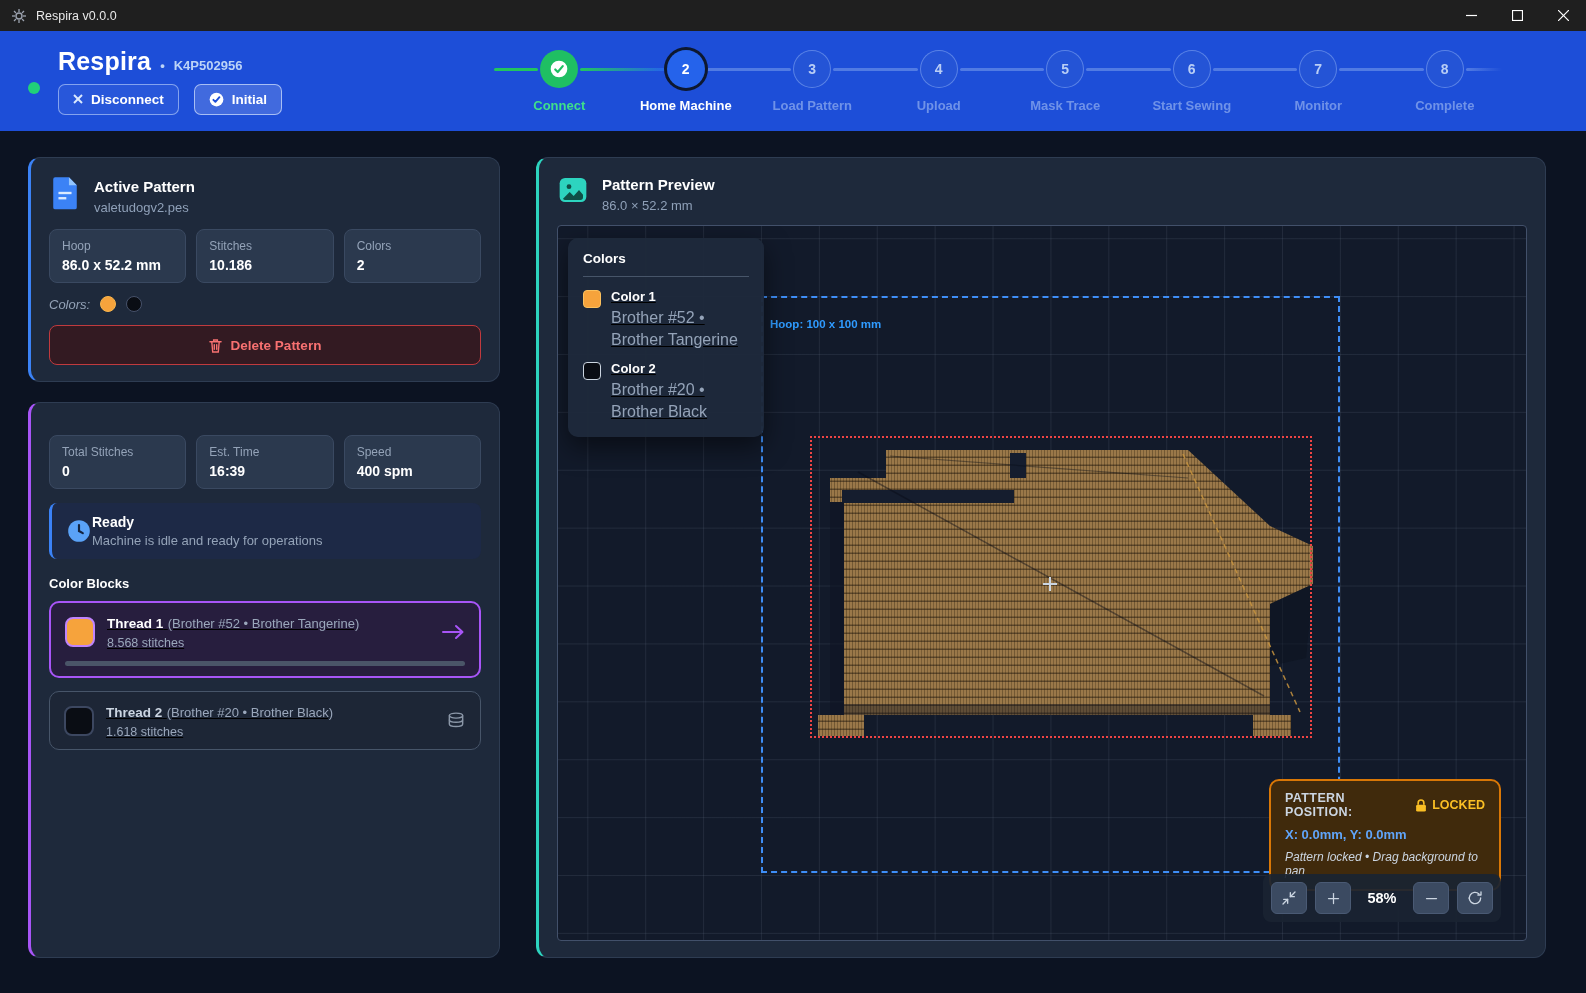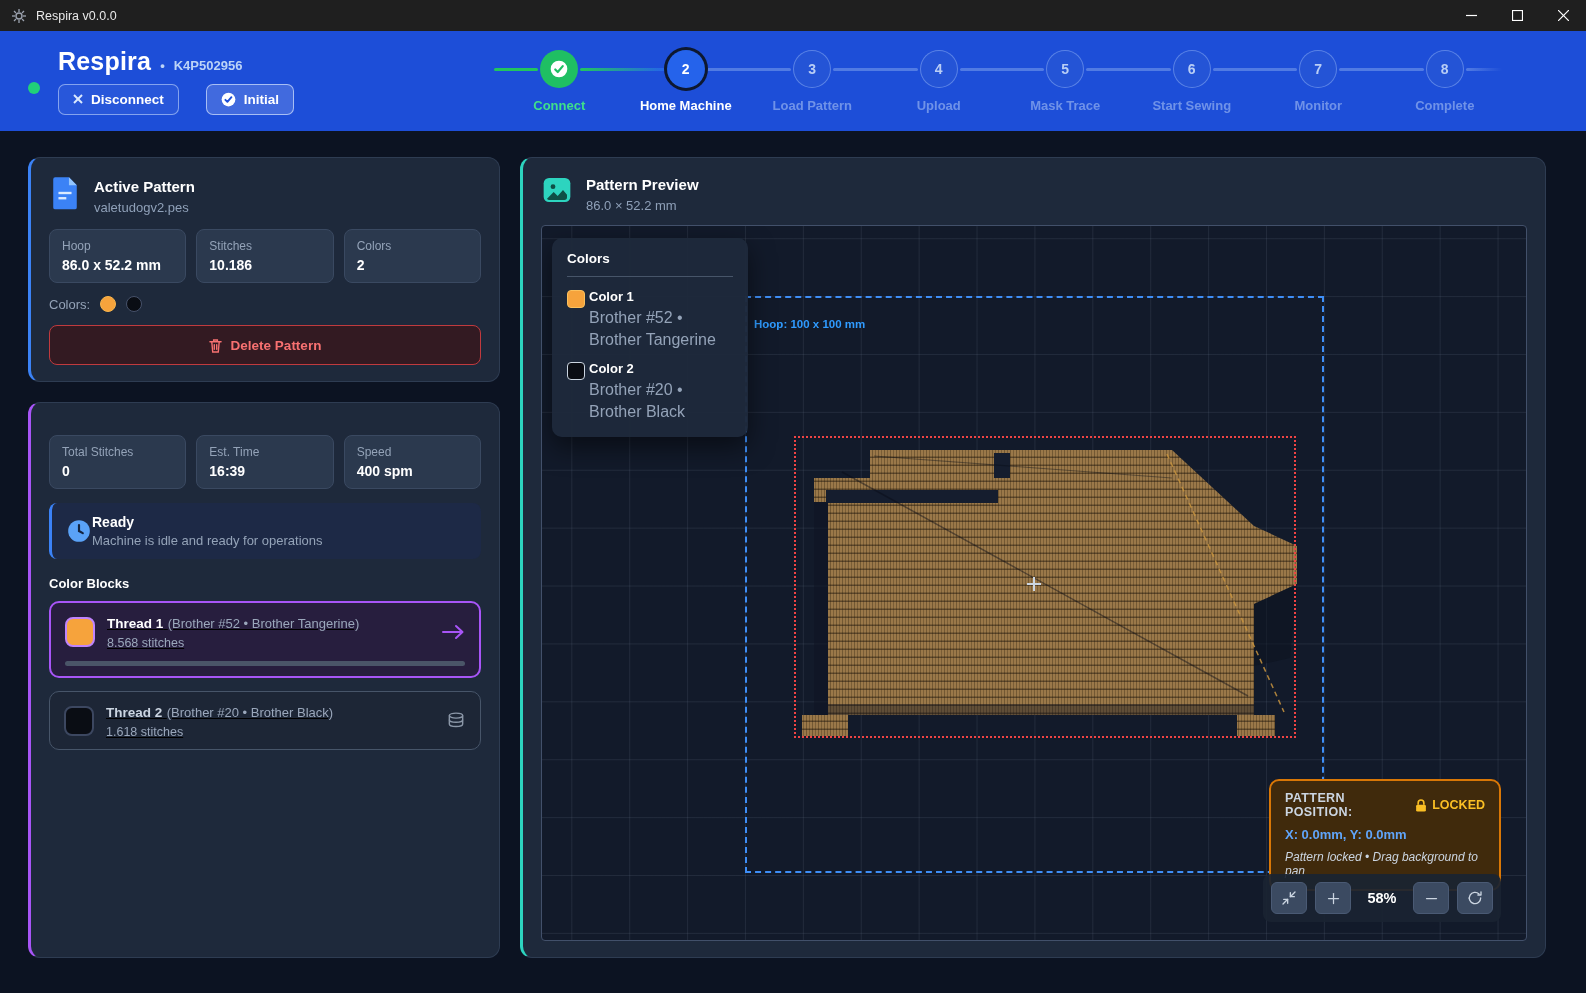--- a/index.html
+++ b/index.html
@@ -14,21 +14,21 @@
   .win-btn { width:46px; height:100%; display:flex; align-items:center; justify-content:center; }
   .win-btn svg { stroke:#fff; stroke-width:1.2; fill:none; }
 
   
   .header { height:100px; background:#1d4ed8; display:flex; align-items:center; padding:0 0 0 28px; }
   .conn-dot { width:12px; height:12px; border-radius:50%; background:#21d07a; margin-right:18px; margin-top:14px; }
   .brand-block { display:flex; flex-direction:column; gap:8px; }
   .brand-row { display:flex; align-items:baseline; gap:9px; }
   .brand-name { color:#fff; font-size:25px; font-weight:800; letter-spacing:.2px; }
   .brand-serial { color:#bcd3f7; font-size:13px; font-weight:600; }
-  .hdr-buttons { display:flex; gap:27px; }
+  .hdr-buttons { display:flex; gap:15px; }
   .hdr-btn { display:flex; align-items:center; gap:8px; border-radius:7px; padding:7px 14px;
     font-size:13.5px; font-weight:700; color:#fff; cursor:default; }
   .btn-disconnect { background:rgba(255,255,255,.05); border:1px solid rgba(210,227,255,.55); }
   .btn-initial { background:rgba(255,255,255,.16); border:1px solid rgba(222,235,255,.65); }
   .x-glyph svg { stroke:#dbeafe; stroke-width:2; }
 
   
   .stepper { margin-left:auto; margin-right:78px; display:flex; width:1012px; }
   .step { width:126.5px; display:flex; flex-direction:column; align-items:center; position:relative; }
   .step-circle { width:38px; height:38px; border-radius:50%; display:flex; align-items:center;
@@ -51,29 +51,29 @@
   
   .main { display:flex; gap:20px; padding:26px 40px 35px 28px; height:862px; }
   .left-col { width:472px; display:flex; flex-direction:column; gap:20px; }
   .card { background:#1e293b; border:1px solid #2e3c52; border-radius:12px; }
   .card-header { display:flex; gap:13px; align-items:flex-start; }
   .card-title { color:#fff; font-size:15px; font-weight:700; padding-top:2px; }
   .card-sub { color:#8fa0b8; font-size:13px; margin-top:5px; }
 
   .card-pattern { border-left:3px solid #3b82f6; padding:18px 18px 16px 18px; }
   .card-progress { border-left:3px solid #a855f7; padding:18px 18px 16px 18px; flex:1; display:flex; flex-direction:column; }
-  .card-preview { border-left:3px solid #2dd4bf; padding:16px 18px 16px 18px; flex:1; display:flex; flex-direction:column; }
+  .card-preview { border-left:3px solid #2dd4bf; padding:16px 18px 16px 18px; flex:1; display:flex; flex-direction:column;margin-left:16px; }
 
   .stats-row { display:flex; gap:10px; margin-top:14px; }
   .stat-box { flex:1; background:#2b394e; border:1px solid #3a4961; border-radius:8px; padding:9px 12px; }
   .stat-label { color:#94a3b8; font-size:12px; }
   .stat-value { color:#fff; font-size:14px; font-weight:700; margin-top:4px; white-space:nowrap; }
 
   .colors-row { display:flex; align-items:center; gap:10px; margin-top:13px; }
-  .colors-label { color:#94a3b8; font-size:13px; }
+  .colors-label { color:#94a3b8; font-size:13px;font-style:italic; }
   .swatch-dot { width:16px; height:16px; border-radius:50%; }
   .swatch-dot.orange { border:1px solid #f8b54d; }
   .swatch-dot.black { border:1px solid #46516a; }
 
   .delete-btn { margin-top:13px; width:100%; height:40px; background:#331a22; border:1px solid #c03a3e;
     border-radius:8px; color:#f87171; font-size:13.5px; font-weight:700; display:flex; align-items:center;
     justify-content:center; gap:9px; }
 
   .ready-box { margin-top:14px; background:#1d2946; border-left:3px solid #3b82f6; border-radius:8px;
     padding:11px 14px; display:flex; align-items:center; }
@@ -110,21 +110,21 @@
     border:2px dotted #ef4444; }
   .stitch-art { position:absolute; left:0; top:0; }
   .crosshair { position:absolute; left:492px; top:358px; width:0; height:0; }
   .crosshair::before { content:""; position:absolute; left:-7px; top:-1px; width:14px; height:2px; background:#cbd5e1; }
   .crosshair::after { content:""; position:absolute; left:-1px; top:-7px; width:2px; height:14px; background:#cbd5e1; }
 
   .legend { position:absolute; left:10px; top:12px; width:196px; background:rgba(30,41,59,.97);
     border-radius:10px; box-shadow:0 10px 26px rgba(0,0,0,.5); padding:13px 15px 15px 15px; }
   .legend-title { color:#fff; font-size:13.5px; font-weight:700; }
   .legend-divider { border:none; border-top:1px solid #475569; margin:10px 0 12px 0; }
-  .legend-entry { display:flex; gap:4px; }
+  .legend-entry { display:flex; gap:10px;text-decoration:underline; }
   .legend-entry + .legend-entry { margin-top:11px; }
   .legend-swatch { width:18px; height:18px; border-radius:4px; flex-shrink:0; margin-top:1px; }
   .legend-swatch.orange { border:1px solid #fbc15e; }
   .legend-swatch.black { border:1px solid #cbd5e1; }
   .legend-name { color:#fff; font-size:13px; font-weight:700; }
   .legend-detail { color:#94a3b8; font-size:16px; line-height:1.35; margin-top:3px; }
 
   .pos-box { position:absolute; right:25px; top:553px; width:232px; background:#402a0c;
     border:2px solid #d97706; border-radius:10px; padding:10px 14px 11px 14px; }
   .pos-row1 { display:flex; align-items:center; justify-content:flex-end; }

